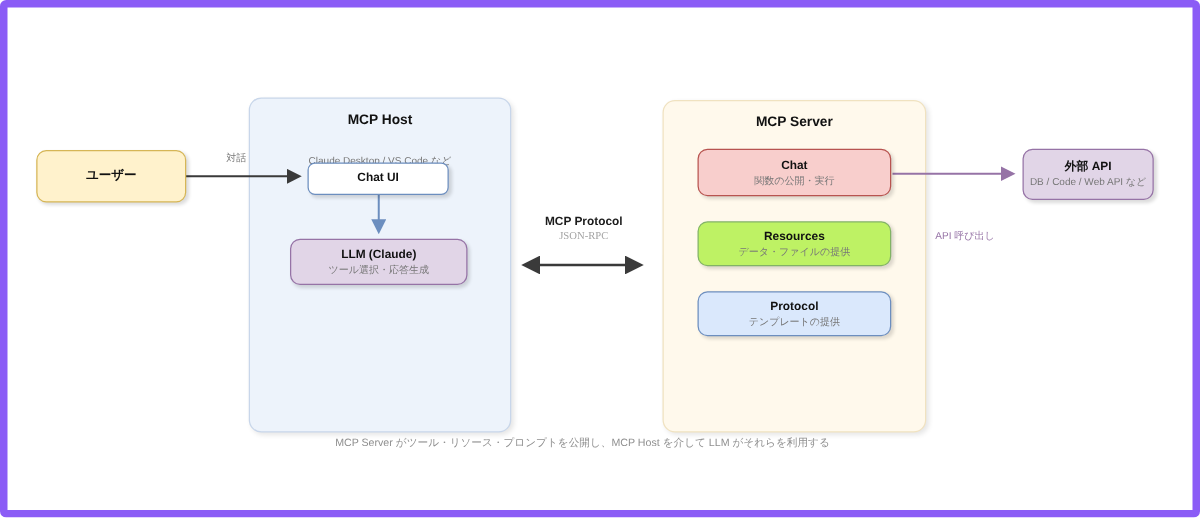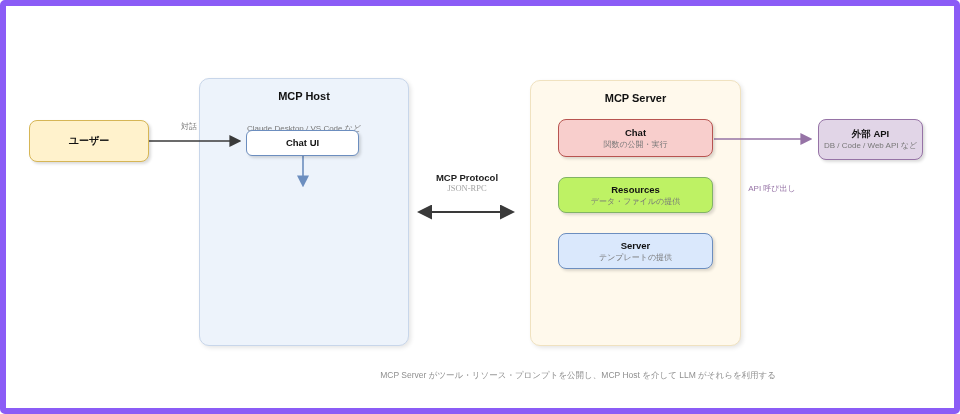--- a/index.html
+++ b/index.html
@@ -31,21 +31,21 @@
   .tools{left:552px;top:113px;width:155px;height:38px;background:#F8CECC;border:1px solid #B85450;}
   .resources{left:552px;top:171px;width:155px;height:36px;background:#bef264;border:1px solid #82B366;}
   .prompts{left:552px;top:227px;width:155px;height:36px;background:#DAE8FC;border:1px solid #6C8EBF;}
   .ext{left:812px;top:113px;width:105px;height:41px;background:#E1D5E7;border:1px solid #9673A6;}
   .edge-label{position:absolute;text-align:center;white-space:nowrap;}
   .lbl-taiwa{left:145px;top:115px;width:46px;font-size:8px;color:#7a7a7a;text-align:right;}
   .lbl-protocol{left:402px;top:166px;width:118px;}
   .lbl-protocol .t{font-size:9.5px;font-weight:700;color:#1c1c1c;line-height:1.2;}
   .lbl-protocol .s{font-size:8.5px;color:#a3a3a3;line-height:1.2;font-family:Liberation Serif, serif;}
   .lbl-api{left:714px;top:129px;width:104px;font-size:8px;color:#9673A6;margin-top:48px;}
-  .caption{position:absolute;left:150px;top:364px;width:620px;text-align:right;
+  .caption{position:absolute;left:150px;top:343px;width:620px;text-align:center;
     font-size:8.5px;color:#8f8f8f;white-space:nowrap;}
 </style>
 </head>
 <body>
 
 <div class="canvas">
 
   <div class="container-box host">
     <div class="ct">MCP Host</div>
     <div class="cs">Claude Desktop / VS Code など</div>
@@ -74,33 +74,37 @@
   </svg>
 
   <div class="node user">
     <div class="t">ユーザー</div>
   </div>
 
   <div class="node chat">
     <div class="t">Chat UI</div>
   </div>
 
+  <div class="node llm">
+    <div class="t">LLM (Claude)</div>
+    <div class="s">ツール選択・応答生成</div>
+  </div>
 
   <div class="node tools">
     <div class="t">Chat</div>
     <div class="s">関数の公開・実行</div>
   </div>
 
   <div class="node resources">
     <div class="t">Resources</div>
     <div class="s">データ・ファイルの提供</div>
   </div>
 
   <div class="node prompts">
-    <div class="t">Server</div>
+    <div class="t">Protocol</div>
     <div class="s">テンプレートの提供</div>
   </div>
 
   <div class="node ext">
     <div class="t">外部 API</div>
     <div class="s">DB / Code / Web API など</div>
   </div>
 
   <div class="edge-label lbl-taiwa">対話</div>
 

